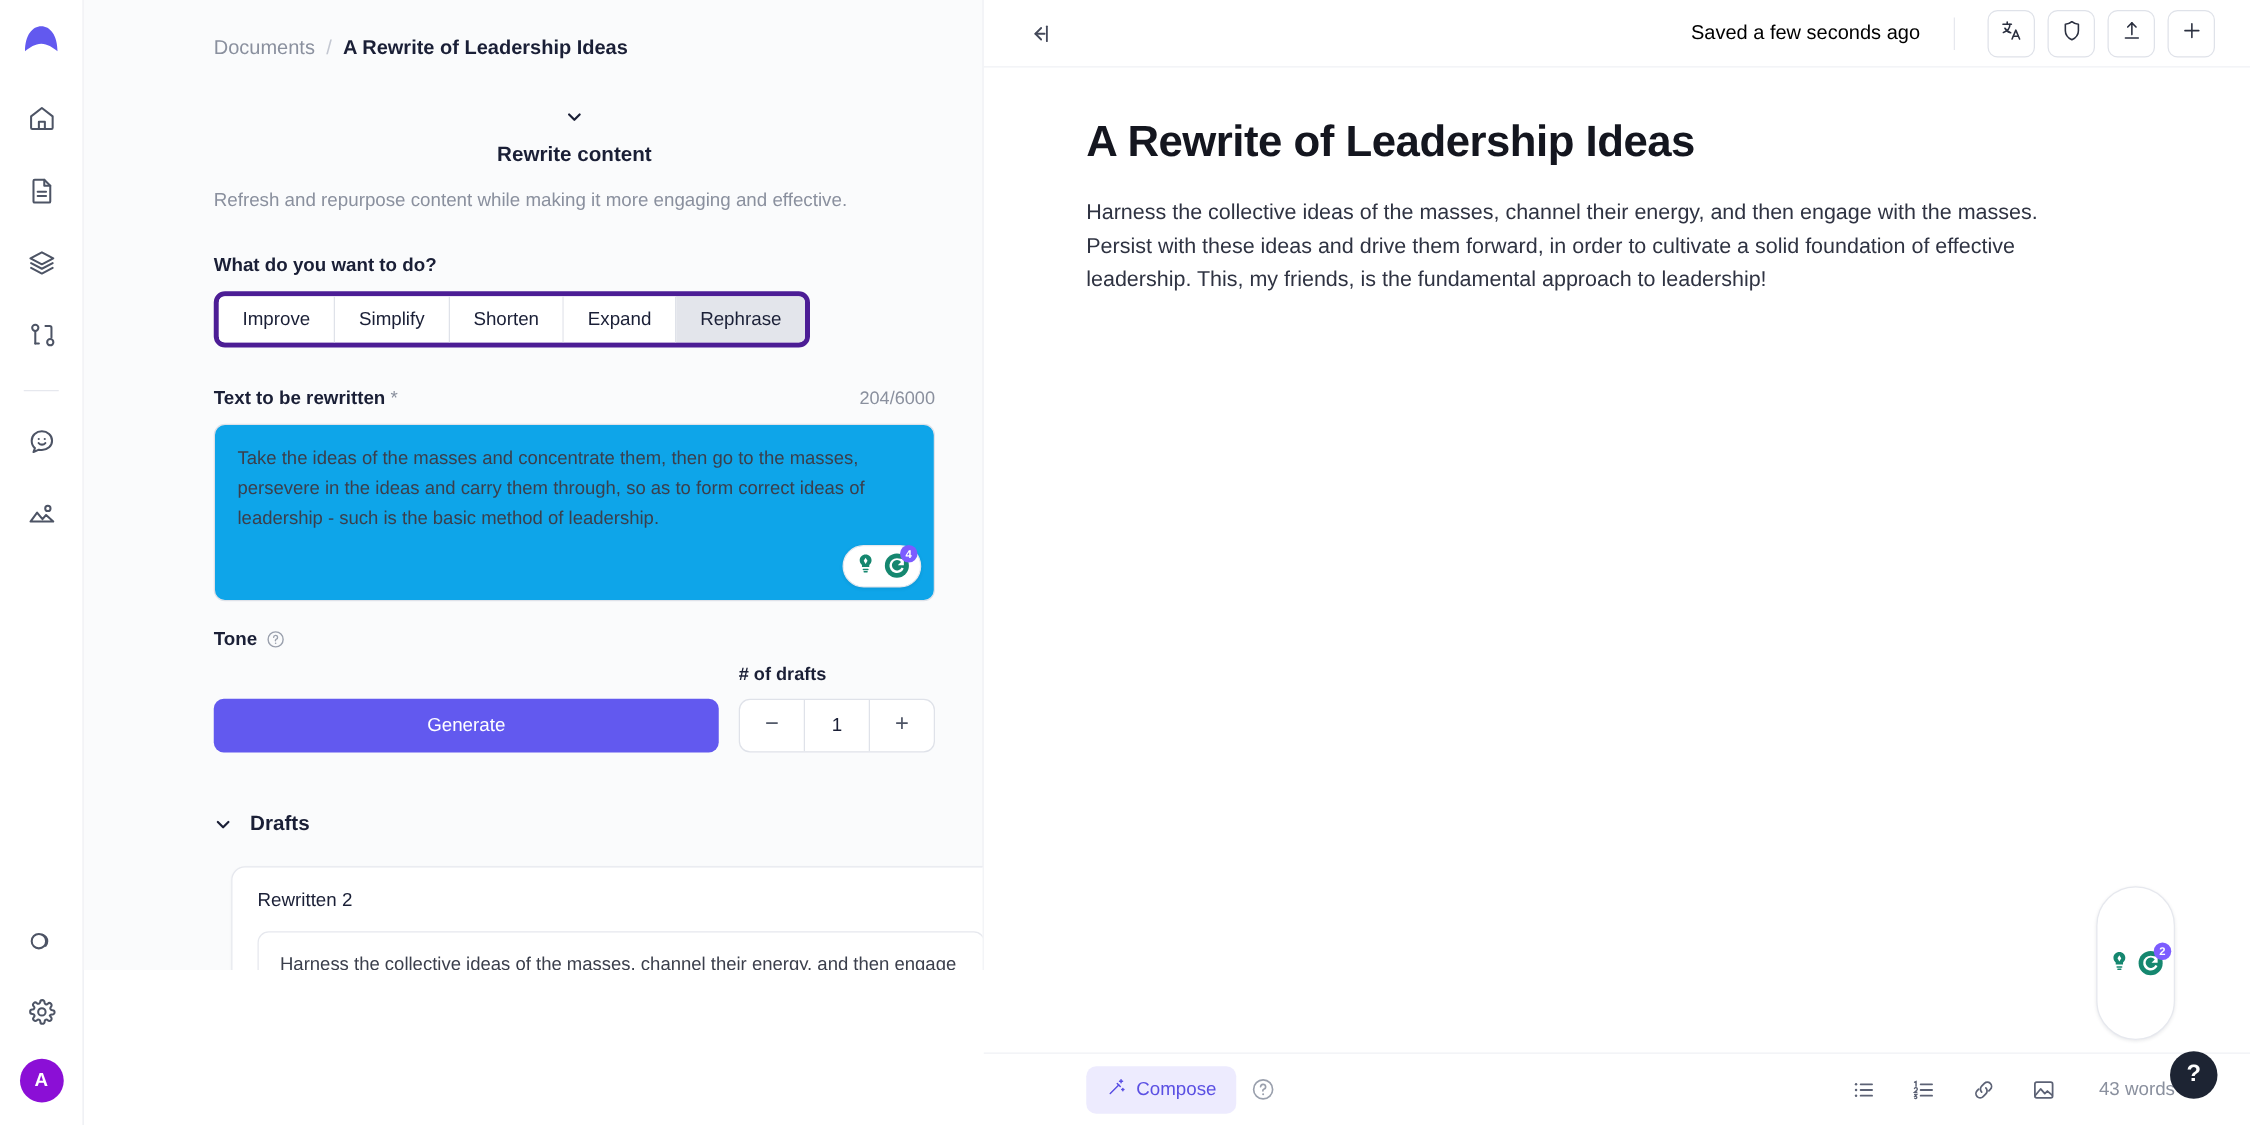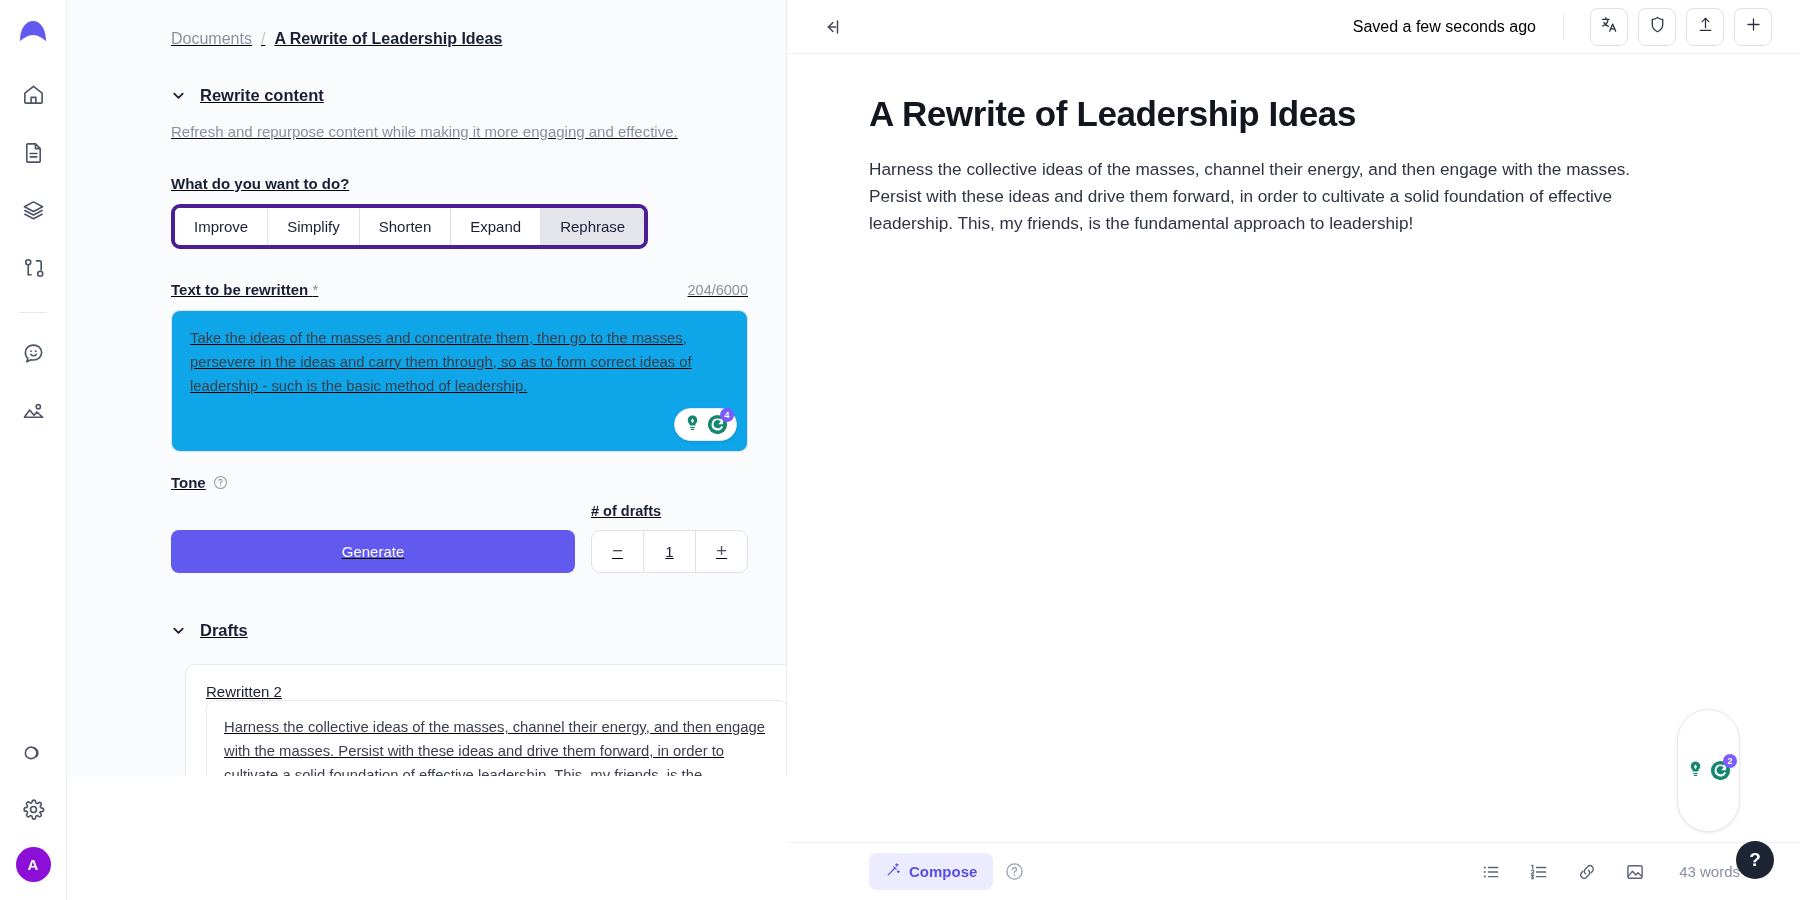--- a/index.html
+++ b/index.html
@@ -40,29 +40,28 @@
   }
 
   
   .panel {
     width: 720px; flex: 0 0 720px; height: 776px;
     background: #fafbfc;
     border-right: 1px solid #ebedf2;
     padding: 30px 0 0 0;
     overflow: hidden;
     position: relative;
-    text-decoration: underline;
   }
   .panel-inner { padding: 0 38px 0 104px; }
   .breadcrumb { display: flex; align-items: center; font-size: 16px; margin-bottom: 38px; }
   .bc-link { color: #8a909e; cursor: pointer; }
   .bc-sep { color: #c3c7d1; margin: 0 9px; }
   .bc-current { color: #1a1f36; font-weight: 700; }
 
-  .section-head { display: flex; align-items: center; gap: 14px; margin-bottom: 16px; cursor: pointer; }
+  .section-head { display: flex; align-items: center; gap: 14px; margin-bottom: 16px; cursor: pointer; flex-direction: column; }
   .chev { color: #1a1f36; display: flex; }
   .section-title { font-size: 16.5px; font-weight: 700; color: #1a1f36; }
   .section-desc { font-size: 15px; color: #8a909e; margin-bottom: 32px; line-height: 1.45; }
 
   .field-label { font-size: 15px; font-weight: 700; color: #1a1f36; margin-bottom: 12px; display: block; }
   .field-label .req { color: #8a909e; font-weight: 400; }
 
   .segmented {
     display: inline-flex; border: 4px solid #4c1d95; border-radius: 9px;
     overflow: hidden; background: #fff; margin-bottom: 32px;
@@ -118,21 +117,21 @@
   }
   .step-btn { width: 51px; display: flex; align-items: center; justify-content: center; cursor: pointer; color: #4d5465; font-size: 19px; }
   .step-val { width: 53px; display: flex; align-items: center; justify-content: center; border-left: 1px solid #dfe2e9; border-right: 1px solid #dfe2e9; font-size: 15px; color: #1a1f36; }
 
   .drafts-head { display: flex; align-items: center; gap: 14px; margin: 48px 0 24px 0; cursor: pointer; }
   .draft-card {
     margin-left: 14px; width: 624px; background: #fff;
     border: 1px solid #e6e8ee; border-radius: 11px; padding: 18px 20px 20px 20px;
     box-shadow: 0 1px 2px rgba(20,25,50,.04);
   }
-  .draft-title { font-size: 15px; color: #1a1f36; }
+  .draft-title { font-size: 15px; color: #1a1f36; margin-bottom: 16px; }
   .draft-body {
     border: 1px solid #e6e8ee; border-radius: 9px; padding: 15px 17px;
     font-size: 14.8px; color: #3b3f4c; line-height: 1.62;
   }
 
   
   .editor { flex: 1 1 auto; height: 900px; background: #fff; position: relative; display: flex; flex-direction: column; }
   .editor-top {
     height: 54px; display: flex; align-items: center; padding: 0 28px 0 34px;
     border-bottom: 1px solid #f0f1f5;
@@ -152,21 +151,21 @@
   .doc-para { font-size: 17.2px; color: #2f3342; line-height: 1.58; max-width: 810px; }
   .gbadge-doc { position: absolute; right: 60px; top: 655px; }
 
   .editor-bottom {
     height: 58px; display: flex; align-items: center;
     padding: 0 60px 0 82px; border-top: 1px solid #f0f1f5;
   }
   .compose-btn {
     display: flex; align-items: center; gap: 8px;
     background: #edebfe; color: #5a4fe3; border-radius: 8px;
-    padding: 9px 16px; font-size: 15px; cursor: pointer; font-weight: bold;
+    padding: 9px 16px; font-size: 15px; cursor: pointer;
   }
   .help-round { margin-left: 12px; color: #9aa0ad; display: flex; cursor: pointer; }
   .eb-spacer { flex: 1 1 auto; }
   .tool-icon { margin-left: 28px; color: #5c6275; display: flex; cursor: pointer; }
   .words { margin-left: 34px; font-size: 15px; color: #8a909e; }
 
   .fab {
     position: absolute; right: 26px; bottom: 21px;
     width: 38px; height: 38px; border-radius: 50%;
     background: #1d2433; color: #fff;

